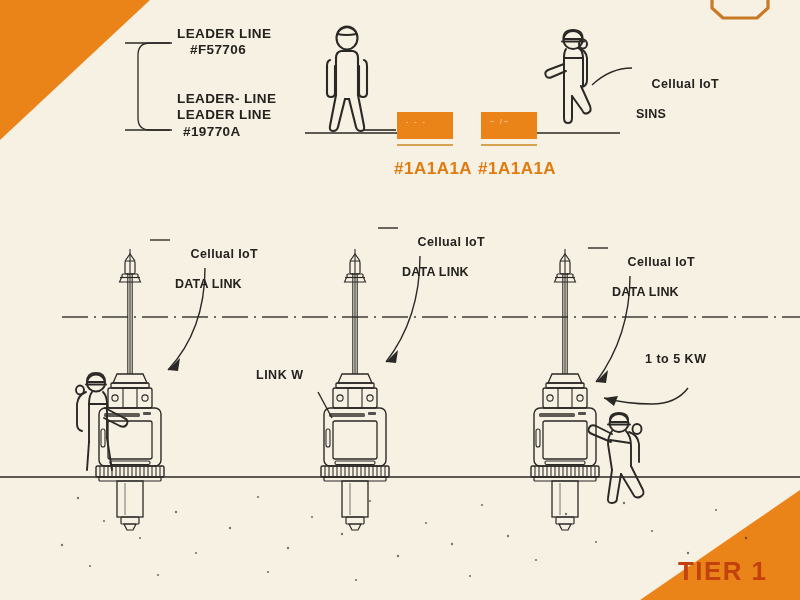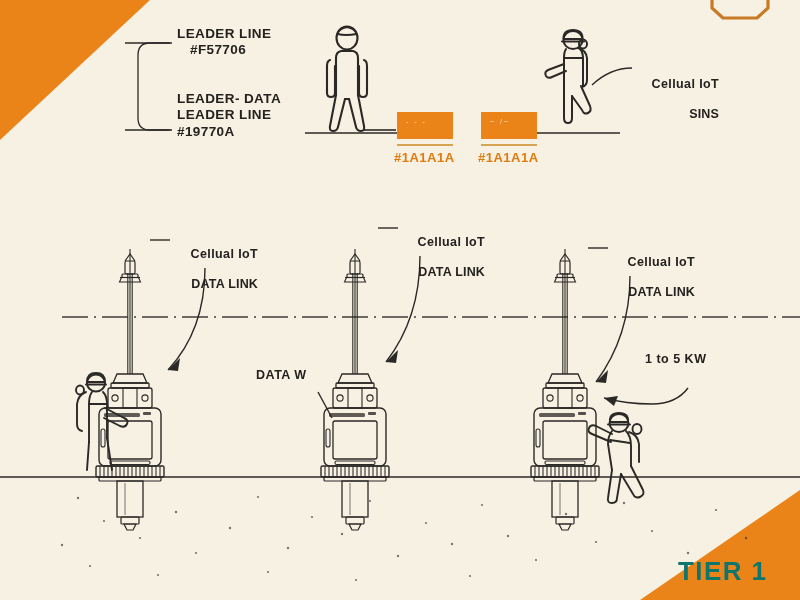--- a/index.html
+++ b/index.html
@@ -7,24 +7,24 @@
     width:800px;height:600px;overflow:hidden;
     background:#F7F1E4;
     font-family:"Liberation Sans", sans-serif;
     position:relative;
   }
   #stage{position:absolute;inset:0;width:800px;height:565px;}
   #svg-root{position:absolute;left:0;top:0;width:800px;height:600px;}
   .lbl{position:absolute;color:#24221F;letter-spacing:.4px;white-space:pre;}
   .legend-title{font-size:13.5px;font-weight:700;line-height:16.5px;}
   .legend-hex{font-size:13.5px;font-weight:700;line-height:16.5px;}
-  .callout{font-size:12.5px;font-weight:700;line-height:15px;text-align:right;}
+  .callout{font-size:12.5px;font-weight:700;line-height:15px;}
   .callout .l2{display:block;font-weight:700;letter-spacing:.2px;}
-  .swatch-cap{position:absolute;font-size:13px;font-weight:700;color:#E07B10;letter-spacing:.5px;}
-  .tier-main{position:absolute;font-size:26px;font-weight:700;color:#0f766e;letter-spacing:1.4px;}
+  .swatch-cap{position:absolute;font-size:17px;font-weight:700;color:#E07B10;letter-spacing:.5px;margin-top:9px;}
+  .tier-main{position:absolute;font-size:26px;font-weight:700;color:#c2410c;letter-spacing:1.4px;}
   .small-note{font-size:12.5px;font-weight:700;letter-spacing:.5px;}
   .swatch{position:absolute;background:#EB8418;}
   .swatch-underline{position:absolute;height:2px;background:#D8A253;}
   .sw-mark{position:absolute;color:#FBE3C6;font-size:7px;letter-spacing:2px;top:6px;left:9px;}
 </style>
 </head>
 <body>
 
 <div id="stage">
 
@@ -228,23 +228,23 @@
         <ellipse cx="637" cy="429" rx="4.5" ry="5"></ellipse>
         <path d="M 612 470 L 608 498 Q 607 503 612 503 Q 617 503 617 498 L 621 474"></path>
         <path d="M 631 466 L 643 490 Q 645 495 640 497 Q 635 499 633 494 L 621 474"></path>
       </g>
     </g>
   </svg>
 
   <div class="lbl legend-title" style="left:177px;top:26px;">LEADER LINE</div>
   <div class="lbl legend-hex" style="left:190px;top:42px;">#F57706</div>
 
-  <div class="lbl legend-title" style="left:177px;top:91px;">LEADER- DATA</div>
+  <div class="lbl legend-title" style="left:177px;top:91px;">LEADER- LINE</div>
   <div class="lbl legend-title" style="left:177px;top:107px;">LEADER LINE</div>
-  <div class="lbl legend-hex" style="left:177px;top:124px;">#19770A</div>
+  <div class="lbl legend-hex" style="left:183px;top:124px;">#19770A</div>
 
   <div class="swatch" style="left:397px;top:112px;width:56px;height:27px;">
     <span class="sw-mark">- - -</span>
   </div>
   <div class="swatch-underline" style="left:397px;top:144px;width:56px;"></div>
   <div class="swatch-cap" style="left:394px;top:150px;">#1A1A1A</div>
 
   <div class="swatch" style="left:481px;top:112px;width:56px;height:27px;">
     <span class="sw-mark">~ /~</span>
   </div>
@@ -264,19 +264,19 @@
   <div class="lbl callout" style="left:402px;top:220px;">
     <span>Cellual IoT</span>
     <span class="l2">DATA LINK</span>
   </div>
 
   <div class="lbl callout" style="left:612px;top:240px;">
     <span>Cellual IoT</span>
     <span class="l2">DATA LINK</span>
   </div>
 
-  <div class="lbl small-note" style="left:256px;top:368px;">DATA W</div>
+  <div class="lbl small-note" style="left:256px;top:368px;">LINK W</div>
 
   <div class="lbl small-note" style="left:645px;top:352px;text-align:center;">1 to 5 KW</div>
 
   <div class="tier-main" style="left:678px;top:556px;">TIER 1</div>
 
 </div>
 
 </body></html>

